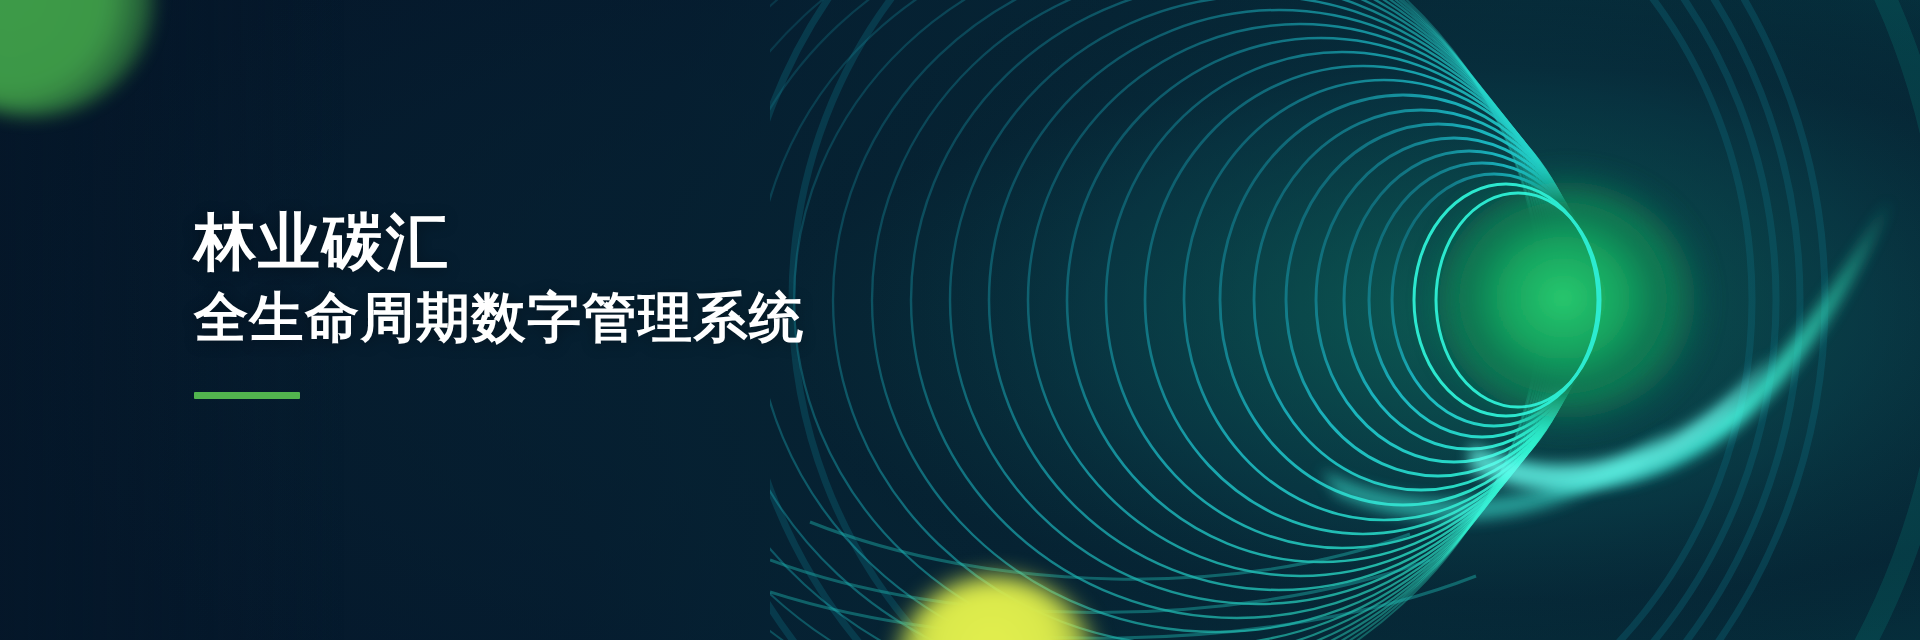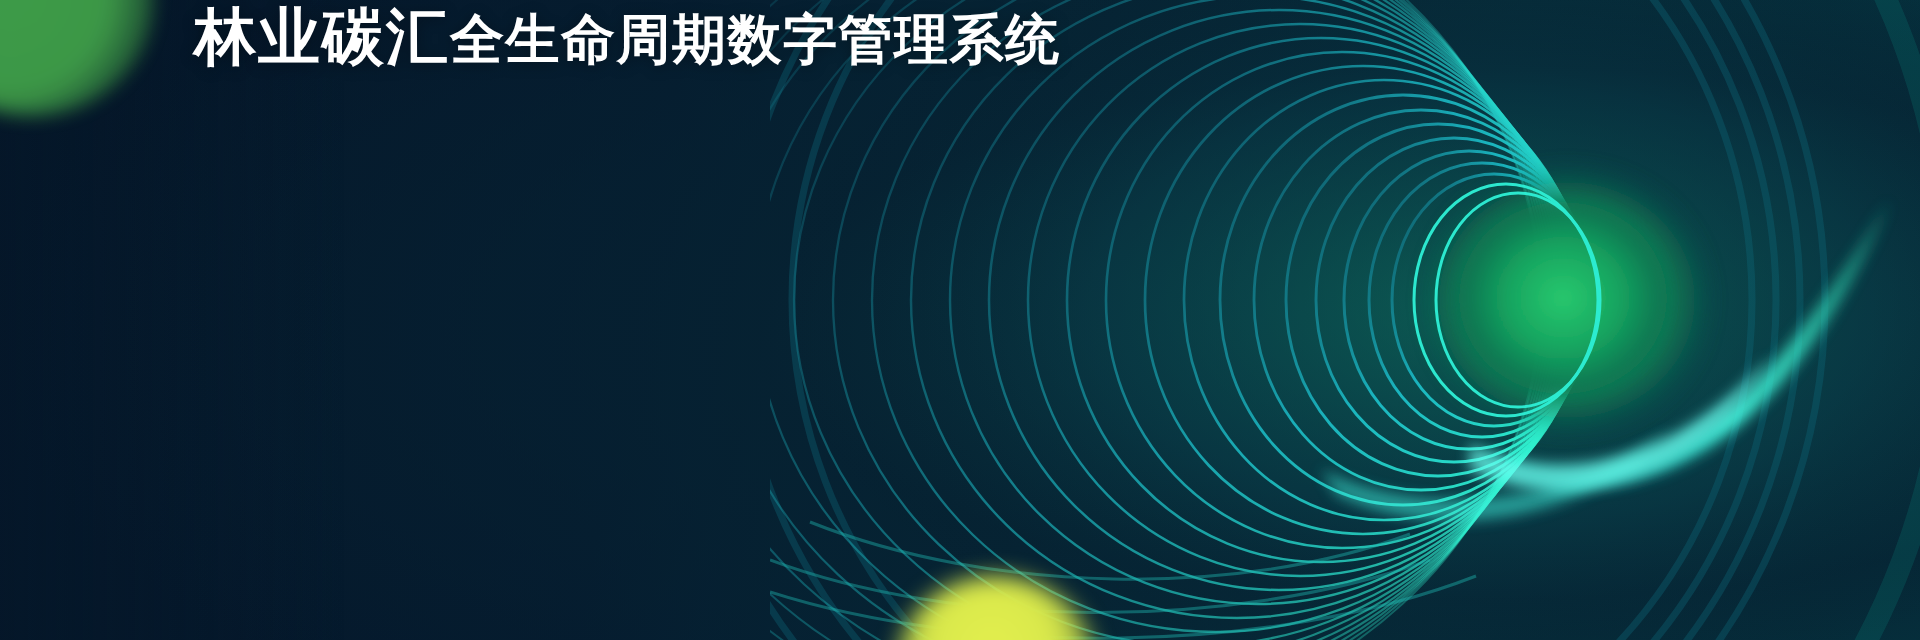--- a/index.html
+++ b/index.html
@@ -65,22 +65,22 @@
   .vortex svg { display: block; }
 
   
   .content {
     position: absolute;
     left: 194px;
     top: 0;
     height: 100%;
     width: 820px;
     display: flex;
-    flex-direction: row;
-    justify-content: flex-start;
+    flex-direction: column;
+    justify-content: center;
     padding-bottom: 36px;
   }
 
   .headline {
     color: #ffffff;
     font-size: 62px;
     font-weight: 700;
     letter-spacing: 2px;
     line-height: 1.18;
     margin: 0;

